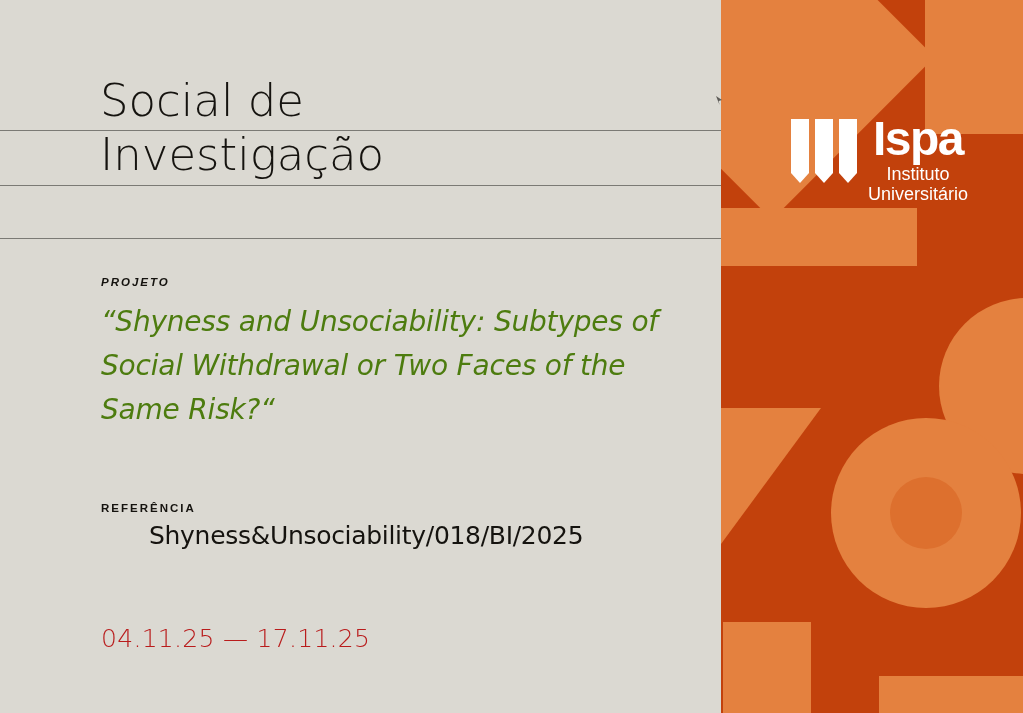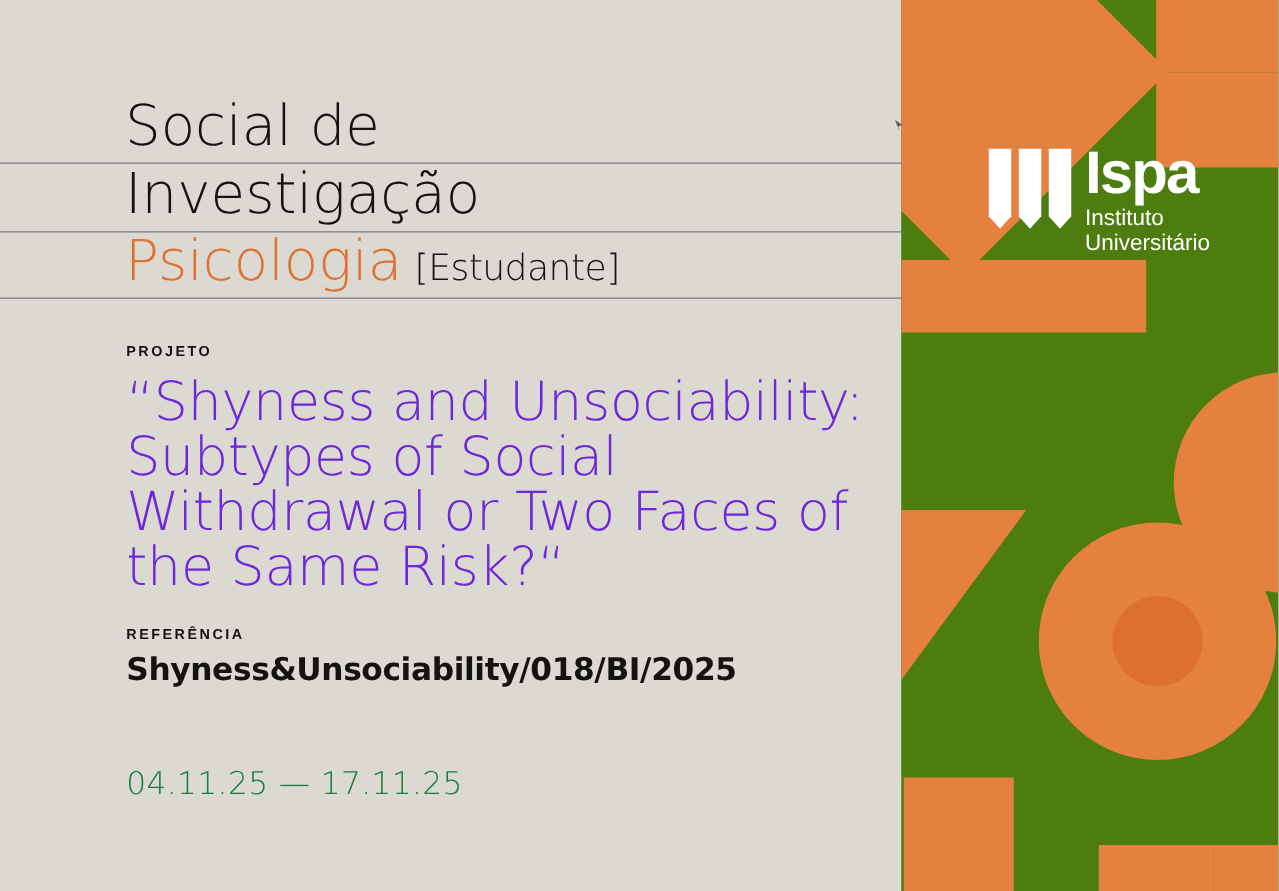--- a/index.html
+++ b/index.html
@@ -19,22 +19,23 @@
     overflow: hidden;
   }
 
   
   .orange-panel {
     position: absolute;
     top: 0;
     left: 721px;
     width: 302px;
     height: 713px;
-    background: #4d7c0f;
+    background: #c2410c;
     overflow: hidden;
+    text-align: center;
   }
   .shape {
     position: absolute;
     background: #e4813f;
   }
   .shape-diamond {
     left: -64px;
     top: -58px;
     width: 230px;
     height: 230px;
@@ -198,59 +199,61 @@
     letter-spacing: 2.0px;
     color: #15130f;
     text-transform: uppercase;
   }
 
   .project-block {
     position: absolute;
     left: 101px;
     top: 276px;
     width: 600px;
+    font-style: italic;
   }
   .project-title {
     margin-top: 12px;
     font-family: "DejaVu Sans", sans-serif;
-    font-size: 43px;
+    font-size: 28px;
     font-weight: 300;
-    color: #6d28d9;
+    color: #4d7c0f;
     line-height: 44px;
     letter-spacing: -0.2px;
   }
 
   .reference-block {
     position: absolute;
     left: 101px;
     top: 502px;
     width: 600px;
   }
   .reference-value {
     margin-top: 6px;
     font-family: "DejaVu Sans", sans-serif;
     font-size: 25px;
-    font-weight: 700;
+    font-weight: 400;
     color: #15130f;
     line-height: 32px;
     letter-spacing: -0.3px;
+    margin-left: 48px;
   }
 
   .dates-block {
     position: absolute;
     left: 101px;
     top: 603px;
     width: 600px;
   }
   .dates-value {
-    margin-top: 8px;
+    margin-top: 20px;
     font-family: "DejaVu Sans", sans-serif;
     font-size: 25px;
     font-weight: 300;
-    color: #15803d;
+    color: #b91c1c;
     line-height: 32px;
     letter-spacing: 0.3px;
   }
 
   .edge-cursor {
     position: absolute;
     left: 716px;
     top: 96px;
     width: 6px;
     height: 9px;
@@ -294,21 +297,20 @@
     <div class="rule rule-1"></div>
     <div class="rule rule-2"></div>
     <div class="rule rule-3"></div>
   </div>
 
   <div class="edge-cursor"></div>
 
   <div class="headline">
     <div class="headline-line">Social de</div>
     <div class="headline-line">Investigação</div>
-    <div class="headline-line accent"><span>Psicologia</span><span class="headline-suffix">[Estudante]</span></div>
   </div>
 
   <div class="project-block">
     <div class="eyebrow">PROJETO</div>
     <div class="project-title">“Shyness and Unsociability: Subtypes of Social Withdrawal or Two Faces of the Same Risk?“</div>
   </div>
 
   <div class="reference-block">
     <div class="eyebrow">REFERÊNCIA</div>
     <div class="reference-value">Shyness&amp;Unsociability/018/BI/2025</div>

